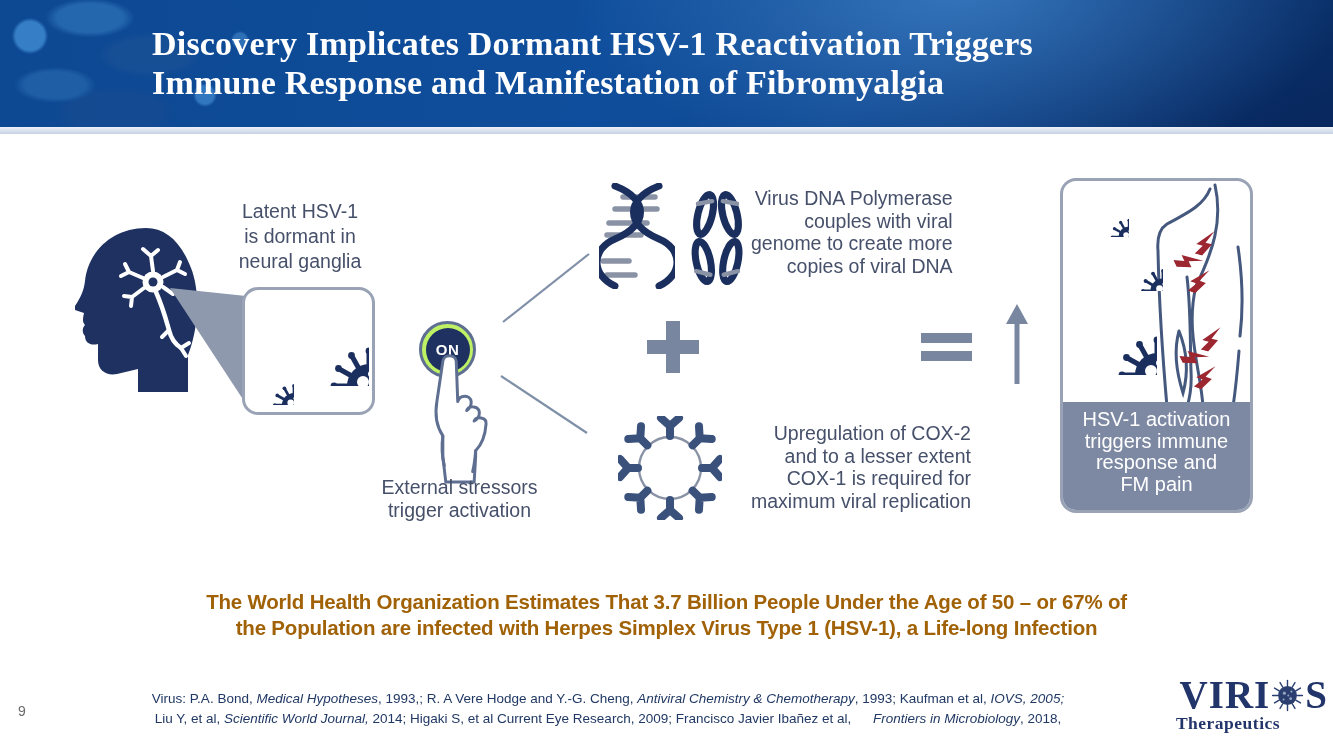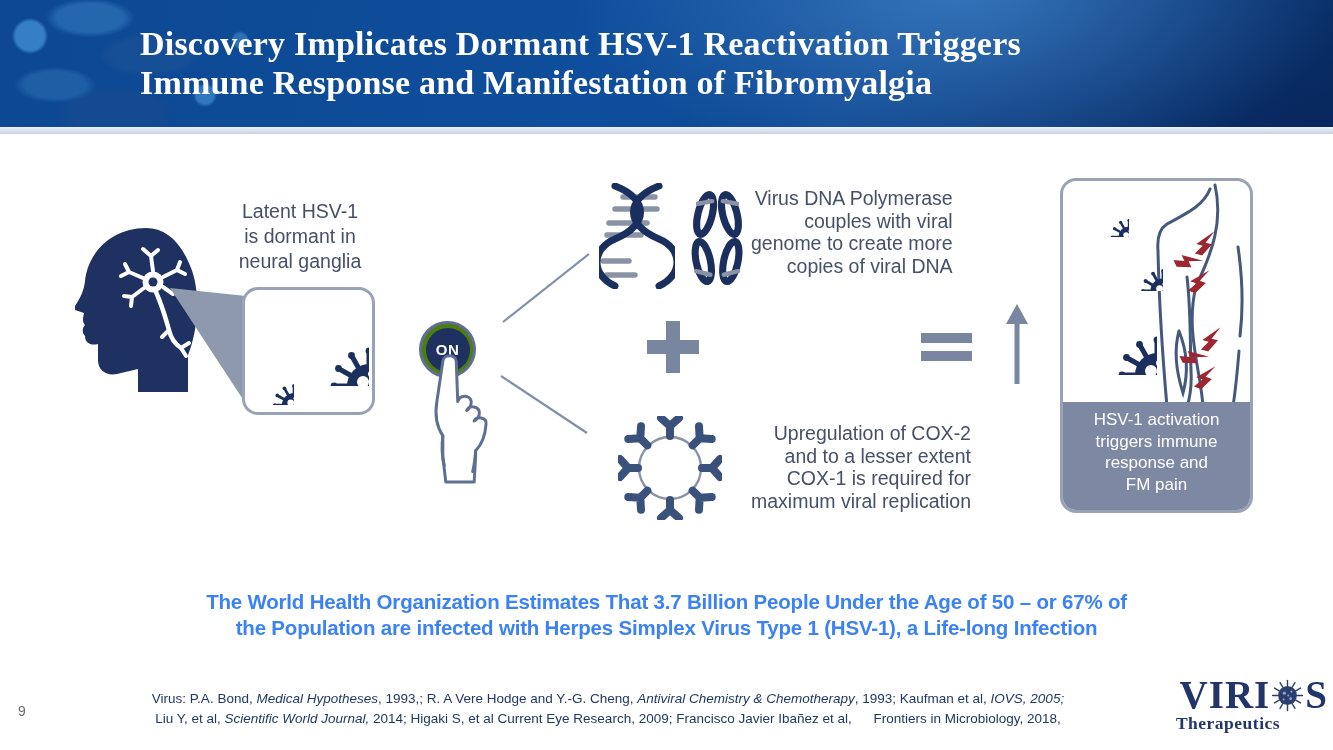--- a/index.html
+++ b/index.html
@@ -13,58 +13,58 @@
       linear-gradient(100deg,#0d4892 0%,#0f4e9c 45%,#0d4289 75%,#0b356f 100%);}
   .header-texture{position:absolute;left:0;top:0;width:300px;height:127px;opacity:.9;
     background:
       radial-gradient(circle 26px at 30px 36px, rgba(64,140,210,.9) 0 55%, rgba(64,140,210,0) 70%),
       radial-gradient(ellipse 60px 26px at 90px 18px, rgba(42,110,180,.9) 0 55%, rgba(42,110,180,0) 75%),
       radial-gradient(ellipse 70px 30px at 150px 55px, rgba(25,80,150,.95) 0 55%, rgba(25,80,150,0) 75%),
       radial-gradient(ellipse 55px 24px at 55px 85px, rgba(35,100,170,.9) 0 55%, rgba(35,100,170,0) 75%),
       radial-gradient(circle 16px at 205px 95px, rgba(70,145,215,.7) 0 55%, rgba(70,145,215,0) 75%),
       radial-gradient(ellipse 80px 34px at 115px 112px, rgba(22,75,145,.95) 0 55%, rgba(22,75,145,0) 78%),
       radial-gradient(circle 12px at 240px 40px, rgba(80,150,215,.55) 0 55%, rgba(80,150,215,0) 75%);}
-  .page-title{position:absolute;left:140px;top:24px;width:1180px;color:#fff;
+  .page-title{position:absolute;left:152px;top:24px;width:1180px;color:#fff;
     font-family:"Liberation Serif", serif;font-weight:bold;font-size:34px;line-height:39px;
     white-space:pre-line;letter-spacing:.2px;}
   .header-divider{position:absolute;left:0;top:127px;width:1333px;height:7px;
     background:linear-gradient(#eef2f8,#c6d2e4);}
   
   .diagram-label{position:absolute;color:#46506a;font-size:19.5px;line-height:25px;
     white-space:pre-line;text-align:right;}
   .latent-label{left:205px;top:199px;width:190px;text-align:center;}
   .stressors-label{left:362px;top:476px;width:195px;text-align:center;line-height:23px;}
   .dna-label{left:751px;top:187px;line-height:22.5px;}
   .cox-label{left:751px;top:422px;line-height:22.5px;}
   .icon-wrap{position:absolute;}
   
   .on-button{position:absolute;left:419px;top:321px;width:57px;height:57px;border-radius:50%;
-    border:3px solid #5f6f92;background:#4d7c0f;box-sizing:border-box;}
+    border:3px solid #5f6f92;background:#bef264;box-sizing:border-box;}
   .on-button-core{position:absolute;left:50%;top:50%;transform:translate(-50%,-50%);
     width:44px;height:44px;border-radius:50%;background:#1e3160;color:#fff;
     display:flex;align-items:center;justify-content:center;
     font-size:15px;font-weight:bold;letter-spacing:.5px;}
   
   .plus-icon{position:absolute;left:647px;top:321px;width:52px;height:52px;}
   .plus-icon::before{content:"";position:absolute;left:0;top:19px;width:52px;height:14px;background:#7886a0;}
   .plus-icon::after{content:"";position:absolute;left:19px;top:0;width:14px;height:52px;background:#7886a0;}
   .equals-icon{position:absolute;left:921px;top:333px;width:51px;height:28px;}
   .equals-icon::before{content:"";position:absolute;left:0;top:0;width:51px;height:10px;background:#7886a0;}
   .equals-icon::after{content:"";position:absolute;left:0;top:18px;width:51px;height:10px;background:#7886a0;}
   
   .inset-box{position:absolute;left:242px;top:287px;width:133px;height:128px;background:#fff;
     border:3px solid #99a3b5;border-radius:16px;box-sizing:border-box;}
   .result-panel{position:absolute;left:1060px;top:178px;width:193px;height:335px;background:#fff;
     border:3px solid #99a3b5;border-radius:16px;box-sizing:border-box;overflow:hidden;}
   .result-band{position:absolute;left:0;bottom:0;width:100%;height:108px;background:#7d89a3;
-    color:#fff;text-align:center;font-size:17px;line-height:21.5px;white-space:pre-line;
+    color:#fff;text-align:center;font-size:20px;line-height:21.5px;white-space:pre-line;
     padding-top:7px;box-sizing:border-box;}
   
   .who-statement{position:absolute;left:0;top:589px;width:1333px;text-align:center;
-    color:#3b82f6;font-weight:bold;font-size:20.5px;line-height:26px;white-space:pre-line;
+    color:#a16207;font-weight:bold;font-size:20.5px;line-height:26px;white-space:pre-line;
     letter-spacing:-.2px;}
   .source-block{position:absolute;left:40px;top:689px;width:1136px;text-align:center;
     color:#203864;font-size:13.5px;line-height:20px;}
   .page-number{position:absolute;left:18px;top:703px;color:#6a6a6a;font-size:14px;}
   
   .logo{position:absolute;left:1128px;top:672px;width:200px;text-align:center;color:#22356b;
     font-family:"Liberation Serif", serif;font-weight:bold;}
   .logo-row{display:flex;align-items:center;justify-content:flex-end;font-size:39px;letter-spacing:1px;}
   .logo-row svg{margin:0 1px;position:relative;top:1px;}
   .logo-subtitle{font-size:17.5px;letter-spacing:.5px;margin-top:-4px;}
@@ -172,20 +172,22 @@
   </div>
   <div class="icon-wrap" style="left:416px;top:352px">
     <svg width="82" height="132" viewBox="0 0 110 176">
       <path fill="#fff" stroke="#5f6f92" stroke-width="4" stroke-linejoin="round" stroke-linecap="round" d="M36 140 L36 112 C28 100 25 84 28 66 L36 12 C37 2 53 2 54 12 L56 66
            C59 56 73 57 74 66 C74.5 71 72 75 68 78
            C71 70 85 72 85 81 C85 86 82 90 78 92
            C81 85 95 87 94 96 C93 110 90 122 80 132 L80 140 L78 174 L40 174 Z"></path>
       <path fill="none" stroke="#5f6f92" stroke-width="4" stroke-linecap="round" d="M36 112 C34 126 35 140 38 152 M80 132 C79 144 78 152 76 160"></path>
     </svg>
   </div>
+  <div class="diagram-label stressors-label">External stressors
+trigger activation</div>
 
   <div class="icon-wrap" style="left:497px;top:246px">
     <svg width="96" height="192" viewBox="0 0 96 192">
       <line x1="6" y1="76" x2="92" y2="8" stroke="#8090a8" stroke-width="2.2"></line>
       <line x1="4" y1="130" x2="90" y2="187" stroke="#8090a8" stroke-width="2.2"></line>
     </svg>
   </div>
 
   <div class="icon-wrap" style="left:599px;top:183px">
     <svg width="76" height="106" viewBox="0 0 76 106">
@@ -324,21 +326,21 @@
 triggers immune
 response and
 FM pain</div>
   </div>
 
   <div class="who-statement">The World Health Organization Estimates That 3.7 Billion People Under the Age of 50 – or 67% of
 the Population are infected with Herpes Simplex Virus Type 1 (HSV-1), a Life-long Infection</div>
 
   <div class="source-block">
     <div><span>Virus:  P.A. Bond, </span><span style="font-style: italic;">Medical Hypotheses</span><span>, 1993,; R. A Vere Hodge and Y.-G. Cheng, </span><span style="font-style: italic;">Antiviral Chemistry &amp; Chemotherapy</span><span>, 1993; Kaufman et al, </span><span style="font-style: italic;">IOVS, 2005;</span></div>
-    <div><span>Liu Y, et al, </span><span style="font-style: italic;">Scientific World Journal,</span><span> 2014; Higaki S, et al </span><span style="">Current Eye Research,</span><span> 2009; Francisco Javier Ibañez et al, </span><span style=" margin-left: 18px;">Frontiers in Microbiology</span><span>, 2018,</span></div>
+    <div><span>Liu Y, et al, </span><span style="font-style: italic;">Scientific World Journal,</span><span> 2014; Higaki S, et al </span><span style="">Current Eye Research,</span><span> 2009; Francisco Javier Ibañez et al, </span><span style="font-style: italic; margin-left: 18px;">Frontiers in Microbiology</span><span>, 2018,</span></div>
   </div>
 
   <div class="page-number">9</div>
 
   <div class="logo">
     <div class="logo-row">
       <span>VIRI</span>
       <svg width="33" height="33" viewBox="-21 -21 42 42">
         <g stroke="#2a3f70" stroke-width="1.8" stroke-linecap="round">
           <line x1="0" y1="-12" x2="0" y2="-19"></line>

